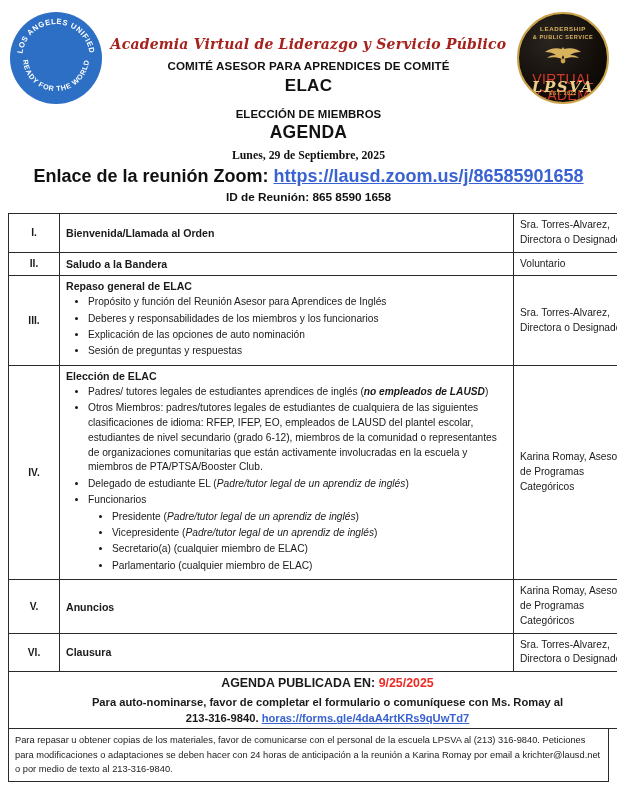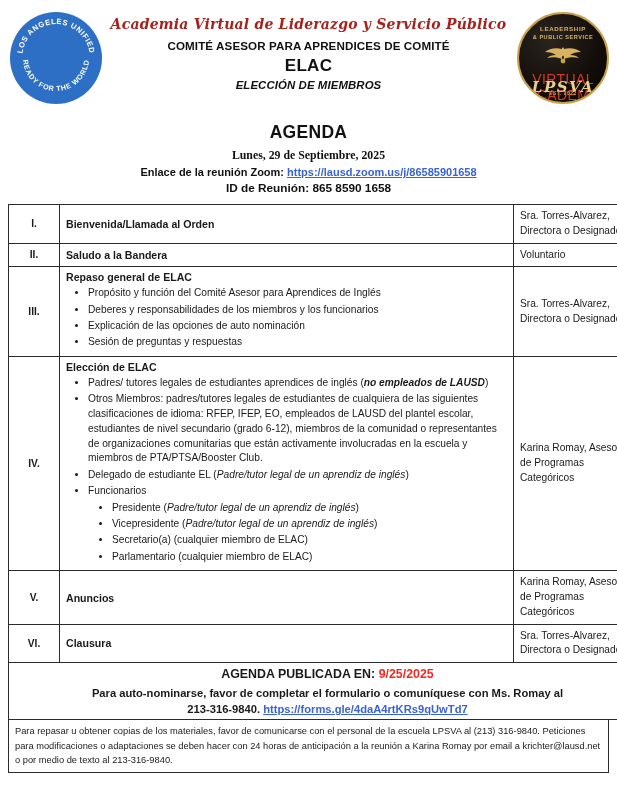--- a/index.html
+++ b/index.html
@@ -49,41 +49,40 @@
     color: #111;
     line-height: 1.25;
   }
   .academy-line {
     font-family: "DejaVu Serif", serif;
     font-style: italic;
     font-weight: bold;
     color: #a6221d;
     font-size: 14px;
     letter-spacing: 0.2px;
-    margin-top: 0;
+    margin-top: 20px;
     line-height: 1.2;
   }
   .committee-line {
     font-size: 11.6px;
     font-weight: bold;
     margin-top: 6px;
     letter-spacing: 0.1px;
   }
   .elac-line {
     font-size: 17px;
     font-weight: bold;
     margin-top: 4px;
     letter-spacing: 0.3px;
   }
   .eleccion-line {
     font-size: 11.4px;
     font-weight: bold;
-    margin-top: 3px;
+    margin-top: 12px;
     letter-spacing: 0.1px;
-    font-style: italic;
   }
 
   
   .seal {
     width: 92px; height: 92px;
     border-radius: 50%;
     background: #2d6fc4;
     position: relative;
     margin: 2px auto 0 auto;
     overflow: hidden;
@@ -192,21 +191,21 @@
     font-weight: bold;
     margin-top: 5px;
     font-family: Liberation Serif, serif;
   }
   .agenda-times {
     font-size: 11.8px;
     font-weight: bold;
     margin-top: 3px;
   }
   .agenda-zoom {
-    font-size: 11px;
+    font-size: 18px;
     font-weight: bold;
     margin-top: 3px;
   }
   .agenda-zoom a, .link {
     color: #3a63d2;
     text-decoration: underline;
   }
   .agenda-id {
     font-size: 11.8px;
     font-weight: bold;
@@ -383,21 +382,21 @@
           <div class="item-title">Saludo a la Bandera</div>
         </td>
         <td class="col-who">Voluntario</td>
       </tr>
 
       <tr>
         <td class="col-num">III.</td>
         <td class="col-body">
           <div class="item-title">Repaso general de ELAC</div>
           <ul class="lvl1">
-            <li>Propósito y función del Comité Asesor para Aprendices de Inglés</li>
+            <li>Propósito y función del Reunión Asesor para Aprendices de Inglés</li>
             <li>Deberes y responsabilidades de los miembros y los funcionarios</li>
             <li>Explicación de las opciones de auto nominación</li>
             <li>Sesión de preguntas y respuestas</li>
           </ul>
         </td>
         <td class="col-who">Sra. Torres-Alvarez, Directora o Designado</td>
       </tr>
 
       <tr>
         <td class="col-num">IV.</td>
@@ -439,21 +438,21 @@
 
       <tr>
         <td class="published-cell" colspan="3">
           <div class="pub-line1">
             <span>AGENDA PUBLICADA EN:</span>
             <span class="pub-date">9/25/2025</span>
           </div>
           <div class="pub-line2">Para auto-nominarse, favor de completar el formulario o comuníquese con Ms. Romay al</div>
           <div class="pub-line3">
             <span>213-316-9840.</span>
-            <a class="link" href="#">https://forms.gle/4daA4rtKRs9qUwTd7</a>
+            <a class="link" href="#">horas://forms.gle/4daA4rtKRs9qUwTd7</a>
           </div>
         </td>
       </tr>
     </tbody>
   </table>
 
   <div class="disclaimer">Para repasar u obtener copias de los materiales, favor de comunicarse con el personal de la escuela LPSVA al (213) 316-9840. Peticiones para modificaciones o adaptaciones se deben hacer con 24 horas de anticipación a la reunión a Karina Romay por email a krichter@lausd.net o por medio de texto al  213-316-9840.</div>
 
 </div>
 

